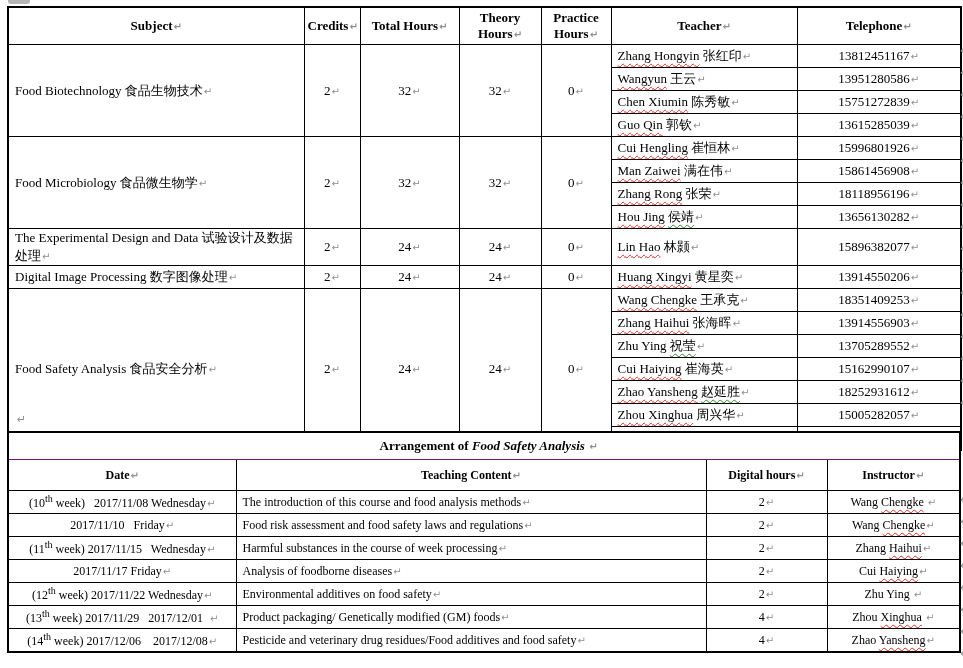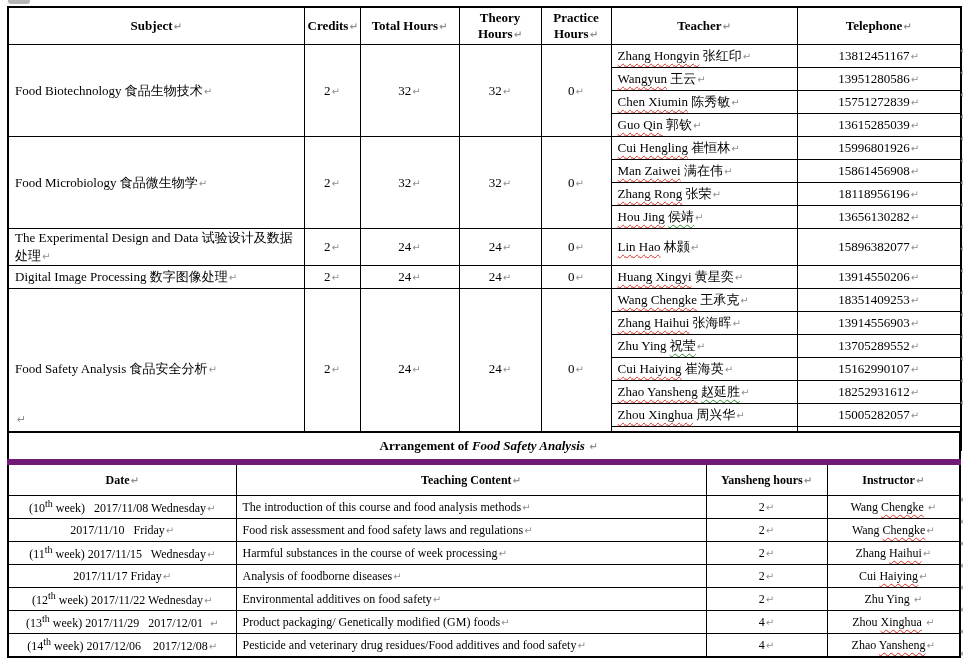--- a/index.html
+++ b/index.html
@@ -10,21 +10,21 @@
   .top-table{top:6px;width:953px;}
   .bottom-table{top:431px;width:953px;}
   td,th{border:1px solid #000;vertical-align:middle;text-align:center;
         padding:0 3px;overflow:hidden;}
   .top-table td,.top-table th{font-size:13px;height:22px;}
   .top-table thead th{height:36px;font-weight:bold;}
   .pre{white-space:pre-line;}
   .prewrap{white-space:pre-wrap;}
   .left{text-align:left;padding-left:6px;}
   .bottom-table td,.bottom-table th{font-size:12px;height:22px;}
-  .bottom-table .title-row th{height:26px;font-size:13px;border-bottom:6px solid #701a75;padding-left:12px;}
+  .bottom-table .title-row th{height:26px;font-size:13px;border-bottom:1px solid #701a75;padding-left:12px;}
   .bottom-table thead .hdr th{height:30px;}
   .italic{font-style:italic;}
   .mark{color:#8f8f8f;font-size:10px;font-family:"DejaVu Sans","Liberation Sans",sans-serif;margin-left:1px;}
   .uline{border-bottom:1px solid #000;padding-bottom:15px;}
   .wavy-red{text-decoration:underline wavy #e02b20;text-decoration-thickness:1px;text-underline-offset:3px;}
   .wavy-green{text-decoration:underline wavy #2e8b2e;text-decoration-thickness:1px;text-underline-offset:3px;}
   sup{font-size:10px;}
   .handle{position:absolute;left:8px;top:0;width:22px;height:4px;background:#b5b5b5;
           border-radius:0 0 3px 3px;}
   .between-mark{position:absolute;left:16px;top:413px;font-size:11px;}
@@ -171,21 +171,21 @@
     </colgroup>
     <thead>
       <tr class="title-row">
         <th colspan="4">
           <span>Arrangement of </span><span class="italic">Food Safety Analysis</span><span> </span><span class="mark">↵</span>
         </th>
       </tr>
       <tr class="hdr">
         <th><span>Date</span><span class="mark">↵</span></th>
         <th><span>Teaching Content</span><span class="mark">↵</span></th>
-        <th><span>Yansheng hours</span><span class="mark">↵</span></th>
+        <th><span>Digital hours</span><span class="mark">↵</span></th>
         <th><span>Instructor</span><span class="mark">↵</span></th>
       </tr>
     </thead>
     <tbody>
         <tr>
           <td class="prewrap"><span>(10</span><sup>th</sup><span> week)   2017/11/08 Wednesday</span><span class="mark">↵</span></td>
           <td class="left"><span>The introduction of this course and food analysis methods</span><span class="mark">↵</span></td>
           <td><span>2</span><span class="mark">↵</span></td>
           <td><span>Wang </span><span class="wavy-red">Chengke</span><span> </span><span class="mark">↵</span></td>
         </tr>

